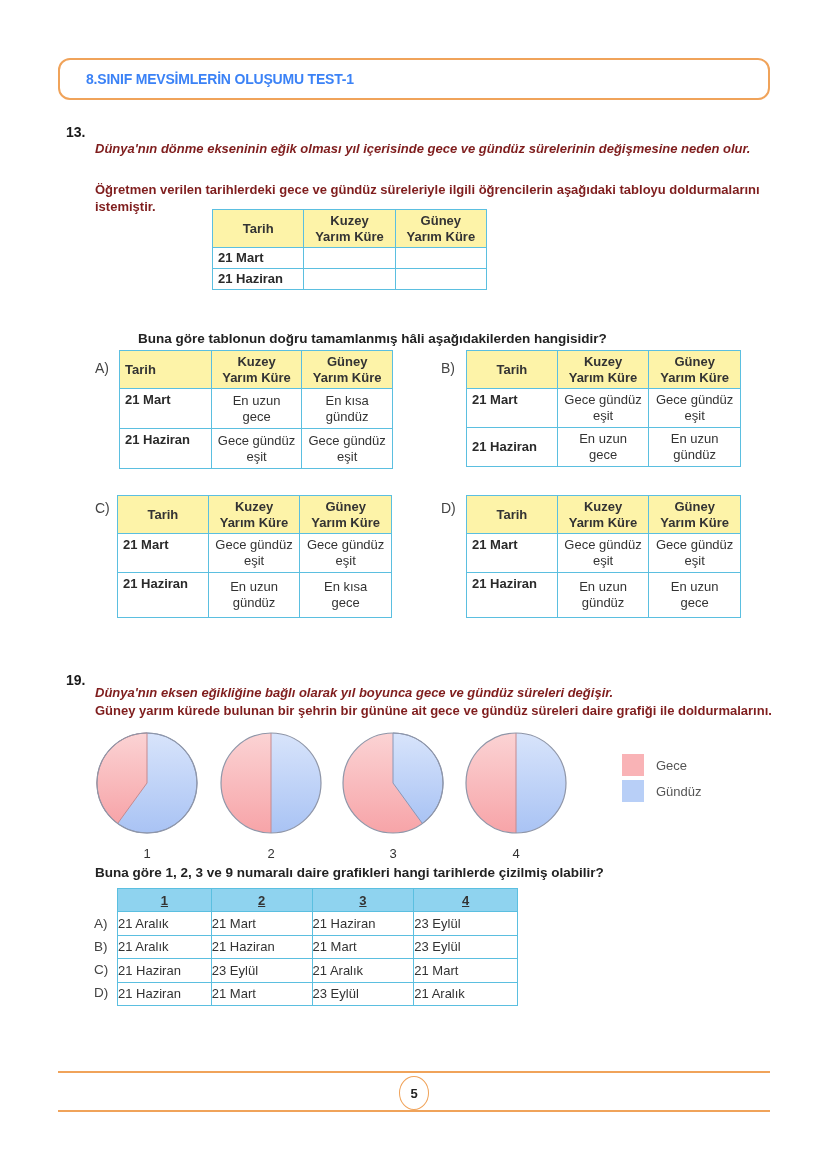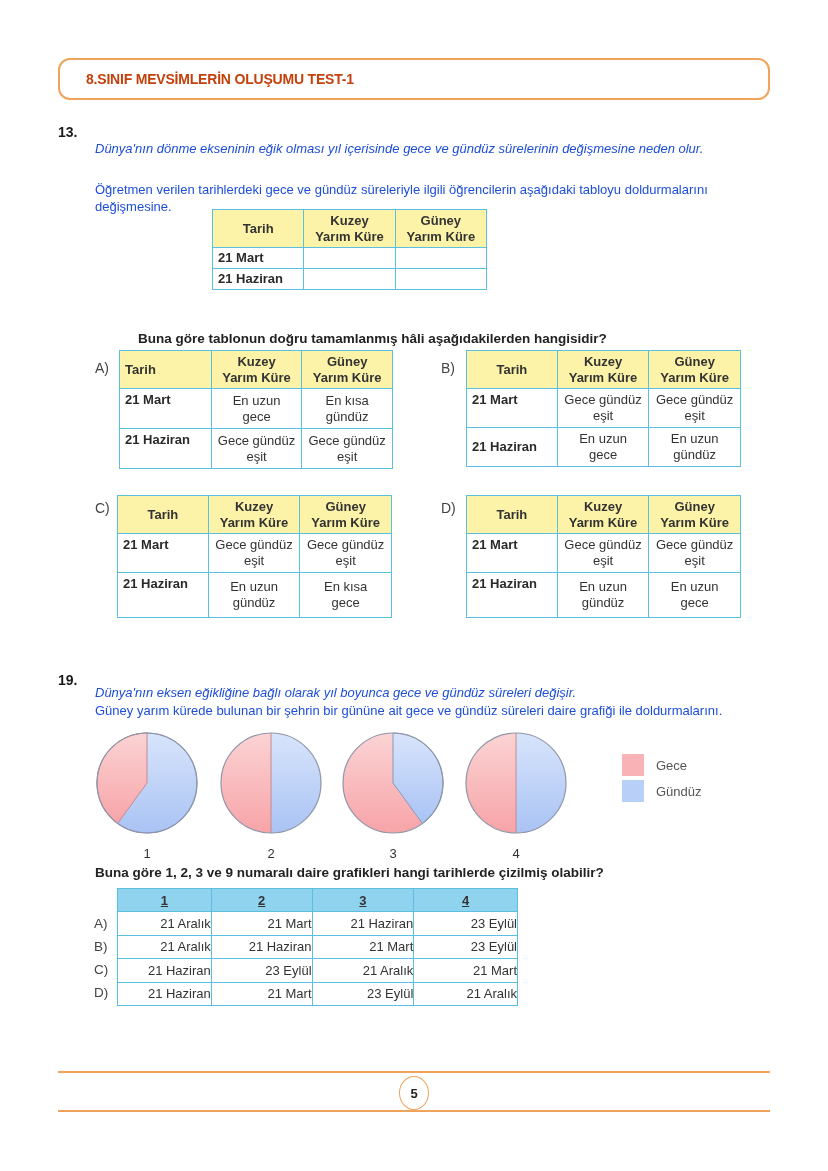--- a/index.html
+++ b/index.html
@@ -4,24 +4,24 @@
 <style>
   * { box-sizing: border-box; margin: 0; padding: 0; }
   html, body { width: 828px; height: 1171px; background: #ffffff; }
   body { position: relative; font-family: "Liberation Sans", sans-serif; color: #222; overflow: hidden; }
 
   .header-box {
     position: absolute; left: 58px; top: 58px; width: 712px; height: 42px;
     border: 2px solid #f0a35a; border-radius: 12px;
     display: flex; align-items: center; padding-left: 26px;
   }
-  .header-title { font-weight: bold; font-size: 14px; color: #c2410c; letter-spacing: -0.2px; }
-
-  .qnum { position: absolute; font-weight: bold; font-size: 14px; color: #1a1a1a; }
-  .para { position: absolute; font-size: 13px; color: #1d4ed8; line-height: 17px; }
+  .header-title { font-weight: bold; font-size: 14px; color: #3b82f6; letter-spacing: -0.2px; }
+
+  .qnum { position: absolute; font-weight: bold; font-size: 14px; color: #1a1a1a; margin-left: 8px; }
+  .para { position: absolute; font-size: 13px; color: #7f1d1d; line-height: 17px; font-weight: bold; }
   .para.italic { font-style: italic; }
   .stem { position: absolute; font-weight: bold; font-size: 13.5px; color: #222; }
 
   table.qt { border-collapse: collapse; position: absolute; font-size: 13px; color: #333; }
   table.qt td, table.qt th { border: 1.5px solid #5bbfe0; text-align: center; vertical-align: middle; line-height: 16px; }
   table.qt th { background: #fdf3a8; font-weight: bold; color: #333; }
   table.qt td.date { font-weight: bold; text-align: left; padding-left: 5px; color: #2a2a2a; }
   table.qt td.date.top { vertical-align: top; padding-top: 3px; }
 
   .opt-label { position: absolute; font-size: 14px; color: #444; }
@@ -29,42 +29,42 @@
   .pie { position: absolute; }
   .pie-num { position: absolute; font-size: 13px; color: #333; width: 20px; text-align: center; }
 
   .legend { position: absolute; left: 622px; top: 752px; }
   .legend-item { display: flex; align-items: center; height: 26px; }
   .swatch { width: 22px; height: 22px; margin-right: 12px; }
   .legend-label { font-size: 13px; color: #555; }
 
   table.at { border-collapse: collapse; position: absolute; left: 117px; top: 888px; font-size: 13px; color: #333; }
   table.at th { background: #8fd3ef; font-weight: bold; text-decoration: underline; border: 1.5px solid #5bbfe0; height: 23px; }
-  table.at td { border: 1.5px solid #5bbfe0; text-align: right; height: 23.5px; }
+  table.at td { border: 1.5px solid #5bbfe0; text-align: left; height: 23.5px; }
   .at-label { position: absolute; font-size: 13.5px; color: #444; left: 94px; }
 
   .footer-line { position: absolute; left: 58px; width: 712px; height: 2px; background: #f0a35a; }
   .page-circle {
     position: absolute; left: 399px; top: 1076px; width: 30px; height: 34px;
     border: 1.5px solid #f0a35a; border-radius: 50%;
     display: flex; align-items: center; justify-content: center;
     font-weight: bold; font-size: 13px; color: #222; background: #fff;
   }
 </style>
 </head>
 <body>
 
 <div class="header-box">
   <span class="header-title">8.SINIF MEVSİMLERİN OLUŞUMU TEST-1</span>
 </div>
 
 <div class="qnum" style="left:58px; top:124px;">13.</div>
 <div class="para italic" style="left:95px; top:140px;">Dünya'nın dönme ekseninin eğik olması  yıl içerisinde gece ve gündüz sürelerinin değişmesine neden olur.</div>
 <div class="para" style="left:95px; top:181px;">Öğretmen verilen tarihlerdeki gece ve gündüz süreleriyle ilgili öğrencilerin aşağıdaki tabloyu doldurmalarını</div>
-<div class="para" style="left:95px; top:198px;">değişmesine.</div>
+<div class="para" style="left:95px; top:198px;">istemiştir.</div>
 
 <table class="qt" style="left:212px; top:209px; width:275px;">
   <tbody>
       <tr style="height:38px;">
     <th style="width:91px;">Tarih</th>
     <th style="width:91px;"><span>Kuzey</span><br><span>Yarım Küre</span></th>
     <th style="width:91px;"><span>Güney</span><br><span>Yarım Küre</span></th>
   </tr>
   <tr style="height:21px;">
     <td class="date">21 Mart</td>

